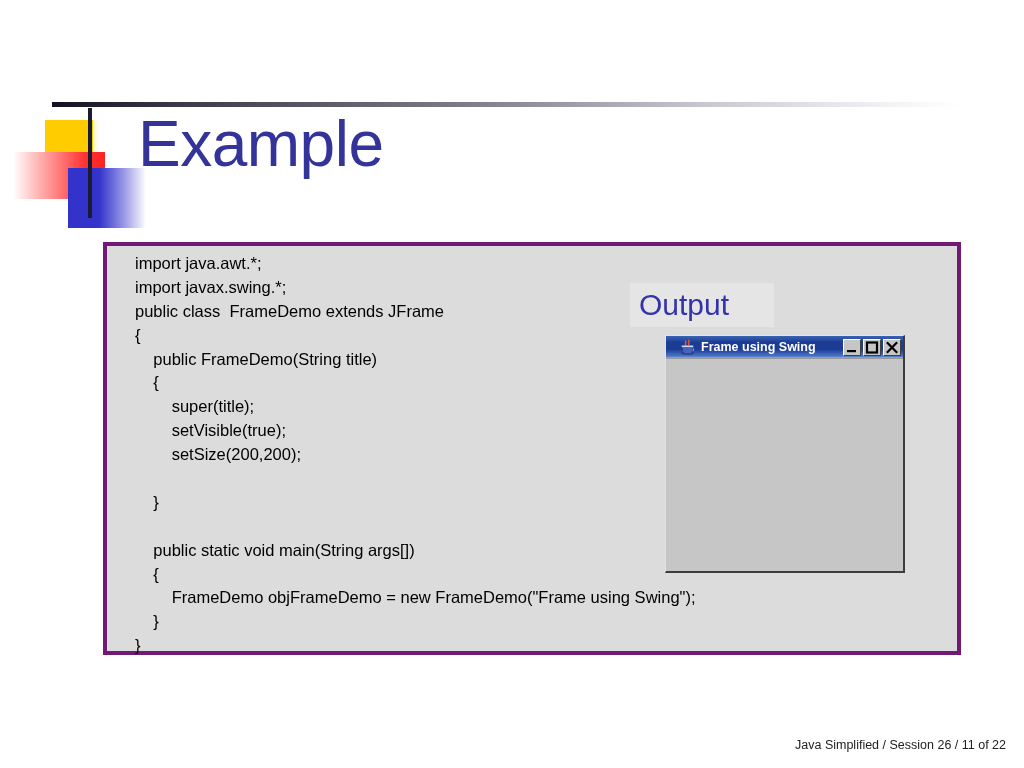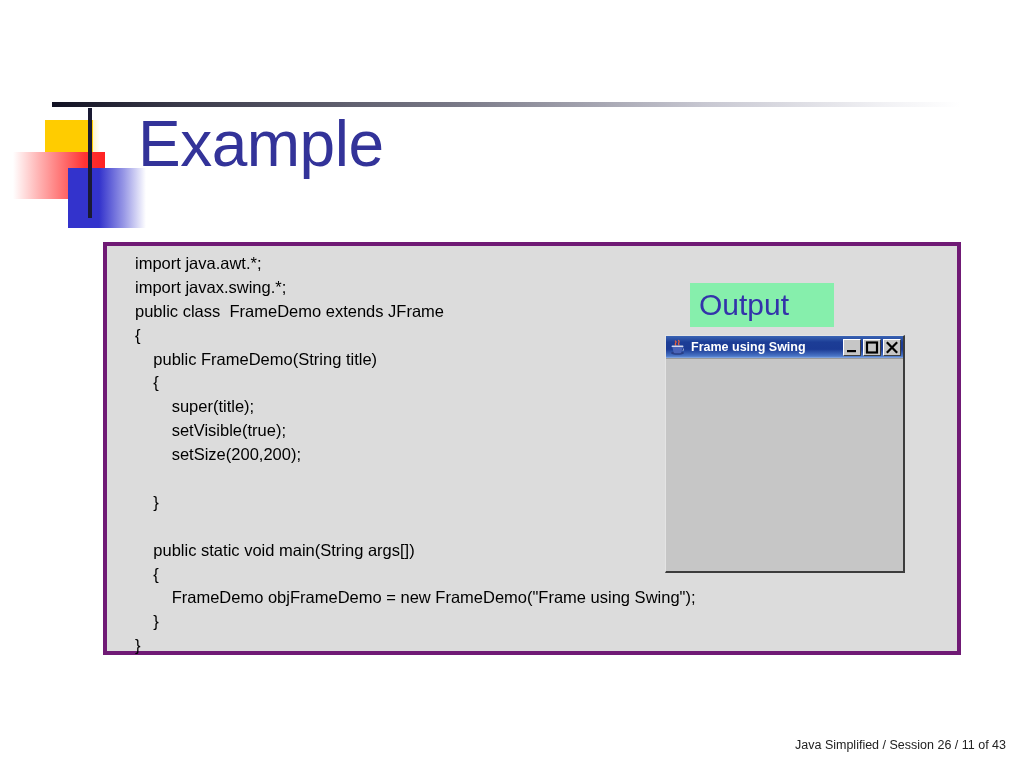--- a/index.html
+++ b/index.html
@@ -113,25 +113,25 @@
     font-size: 16.5px;
     line-height: 23.9px;
     color: #000000;
     white-space: pre;
   }
   .code-line { height: 23.9px; }
 
   
   #output-label {
     position: absolute;
-    left: 690px;
+    left: 630px;
     top: 283px;
     width: 144px;
     height: 44px;
-    background: #86efac;
+    background: #e5e5e5;
   }
   #output-label-text {
     position: absolute;
     left: 9px;
     top: 1px;
     font-size: 30px;
     line-height: 42px;
     color: #3333AA;
   }
 
@@ -148,21 +148,21 @@
     border-right: 2px solid #3c3c3c;
     border-bottom: 2px solid #3c3c3c;
     box-sizing: border-box;
   }
   #swing-titlebar {
     position: relative;
     height: 22px;
     background: linear-gradient(to bottom, #3a64b4 0%, #1c3d96 28%, #1b3a94 60%, #4b77c8 92%, #8fb0e4 100%);
     display: flex;
     align-items: center;
-    padding: 0 2px 0 3px;
+    padding: 0 2px 0 13px;
     box-sizing: border-box;
   }
   #swing-icon {
     width: 17px;
     height: 17px;
     flex: 0 0 auto;
     margin-right: 5px;
   }
   #swing-title-text {
     color: #ffffff;
@@ -251,13 +251,13 @@
     </span>
     <span class="win-btn">
       <svg width="16" height="15" viewBox="0 0 16 15">
         <path d="M3.6 3 L12.4 12 M12.4 3 L3.6 12" stroke="#000000" stroke-width="2.2" stroke-linecap="square"></path>
       </svg>
     </span>
   </div>
   <div id="swing-body"></div>
 </div>
 
-<div id="footer">Java Simplified  / Session 26 / 11 of 43</div>
+<div id="footer">Java Simplified  / Session 26 / 11 of 22</div>
 
 </body></html>

